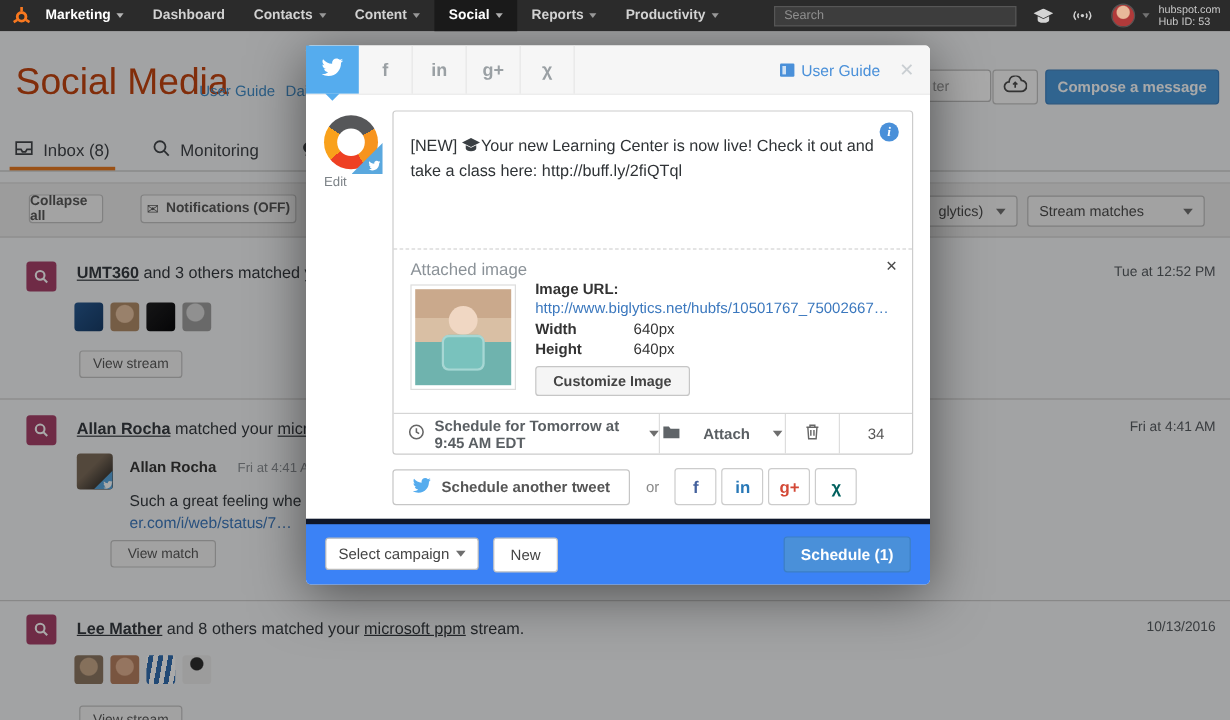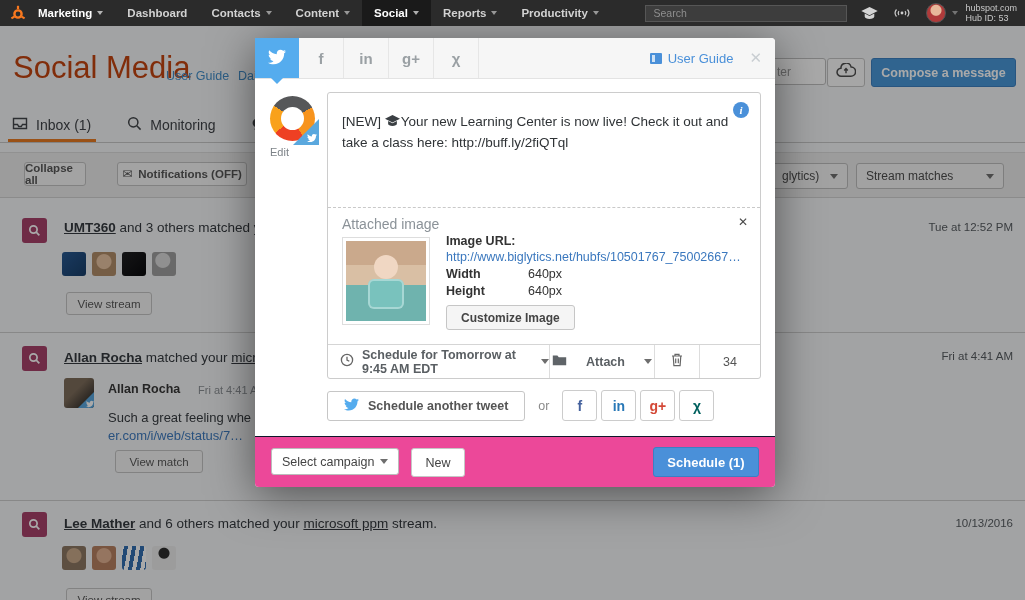--- a/index.html
+++ b/index.html
@@ -133,21 +133,21 @@
   .sch-count{width:60px;font-weight:normal;color:#555;}
 
   .share-row{position:absolute;left:72px;top:352px;display:flex;align-items:center;}
   .share-main{height:28px;border:1px solid #c6c6c6;border-radius:3px;background:#fff;display:flex;
               align-items:center;gap:9px;padding:0 16px;font-weight:bold;color:#555;font-size:12.5px;}
   .or-label{margin:0 13px;color:#8a8a8a;font-size:12.5px;}
   .share-sm{width:33px;height:29px;border:1px solid #ccc;border-radius:3px;background:#fff;
             display:flex;align-items:center;justify-content:center;font-weight:bold;margin-right:4px;font-size:14px;}
   .c-fb{color:#44619d;} .c-li{color:#2878b7;} .c-gp{color:#d34836;} .c-xi{color:#00605e;}
 
-  .mfooter{position:absolute;left:0;right:0;bottom:0;height:50px;background:#ec4899;border-top:1px solid #0f172a;
+  .mfooter{position:absolute;left:0;right:0;bottom:0;height:50px;background:#3b82f6;border-top:5px solid #0f172a;
            border-radius:0 0 4px 4px;}
   .campaign-dd{position:absolute;left:16px;top:11px;width:128px;height:27px;background:#fff;border:1px solid #bbb;
            border-radius:3px;font-size:12.5px;color:#444;display:flex;align-items:center;
            justify-content:space-between;padding:0 10px;box-sizing:border-box;}
   .new-btn{position:absolute;left:156px;top:11px;width:52px;height:27px;background:#fff;border:1px solid #c6c6c6;
            border-radius:3px;font-size:12.5px;color:#444;display:flex;align-items:center;justify-content:center;}
   .schedule-btn{position:absolute;right:16px;top:10px;width:104px;height:28px;background:#4a90d9;
            border:1px solid #3c7fc4;border-radius:3px;color:#fff;font-weight:bold;font-size:13px;
            display:flex;align-items:center;justify-content:center;}
 </style>
@@ -235,21 +235,21 @@
     <div class="compose-btn">Compose a message</div>
 
     <div class="page-tabs">
       <span class="ptab">
         <span>
           <svg width="16" height="13" viewBox="0 0 16 13" fill="none" stroke="#3f4347" stroke-width="1.4">
             <path d="M1.5 1.5h13v10h-13z"></path>
               <path d="M1.5 7.5h4l1.2 2h2.6l1.2-2h4"></path>
           </svg>
         </span>
-        <span>Inbox (1)</span>
+        <span>Inbox (8)</span>
       </span>
       <span class="ptab">
         <span>
           <svg width="15" height="15" viewBox="0 0 15 15" fill="none" stroke="#3f4347" stroke-width="1.5">
             <circle cx="6.3" cy="6.3" r="4.6"></circle>
               <path d="M9.8 9.8l3.8 3.8"></path>
           </svg>
         </span>
         <span>Monitoring</span>
       </span>
@@ -310,33 +310,33 @@
       <span class="badge-tri">
         <svg width="8" height="8" viewBox="0 0 24 24">
             <path fill="#fff" d="M23.954 4.569c-.885.392-1.83.656-2.825.775 1.014-.611 1.794-1.574 2.163-2.723-.951.564-2.005.974-3.127 1.195-.897-.957-2.178-1.555-3.594-1.555-2.719 0-4.924 2.205-4.924 4.917 0 .39.045.765.127 1.124C7.691 8.094 4.066 6.13 1.64 3.161c-.427.722-.666 1.561-.666 2.475 0 1.71.87 3.213 2.188 4.096-.807-.026-1.566-.248-2.228-.616v.061c0 2.385 1.693 4.374 3.946 4.827-.413.111-.849.171-1.296.171-.314 0-.615-.03-.916-.086.631 1.953 2.445 3.377 4.604 3.417-1.68 1.319-3.809 2.105-6.102 2.105-.39 0-.779-.023-1.17-.067 2.189 1.394 4.768 2.209 7.557 2.209 9.054 0 13.999-7.496 13.999-13.986 0-.209 0-.42-.015-.63.961-.689 1.8-1.56 2.46-2.548z"></path>
           </svg>
       </span>
     </div>
     <div class="inner-name" style="top:382px;">Allan Rocha</div>
     <div class="inner-time" style="left:198px;top:384px;">Fri at 4:41 AM</div>
     <div class="inner-text" style="top:410px;">Such a great feeling whe</div>
     <a class="inner-link" style="top:428px;">er.com/i/web/status/7…</a>
-    <div class="row-btn" style="left:115px;top:450px;width:86px;text-align:center;">View match</div>
+    <div class="row-btn" style="left:92px;top:450px;width:86px;text-align:center;">View match</div>
     <div class="timestamp" style="top:350px;">Fri at 4:41 AM</div>
 
     <div class="divider" style="top:500px;"></div>
 
     <div class="match-icon" style="top:512px;">
       <svg width="13" height="13" viewBox="0 0 15 15" fill="none" stroke="#fff" stroke-width="2">
         <circle cx="6.3" cy="6.3" r="4.2"></circle>
           <path d="M9.5 9.5l3.6 3.6"></path>
       </svg>
     </div>
     <div class="row-title" style="top:516px;">
-      <span class="nm">Lee Mather</span><span> and 6 others matched your </span><span class="lk">microsoft ppm</span><span> stream.</span>
+      <span class="nm">Lee Mather</span><span> and 8 others matched your </span><span class="lk">microsoft ppm</span><span> stream.</span>
     </div>
     <div class="avatar" style="left:62px;top:546px;background:radial-gradient(circle at 50% 40%,#c8a888 0 7px,#8a7560 8px);"></div>
     <div class="avatar" style="left:92px;top:546px;background:radial-gradient(circle at 50% 40%,#e0b090 0 7px,#b57e5e 8px);"></div>
     <div class="avatar" style="left:122px;top:546px;background:repeating-linear-gradient(100deg,#fff 0 2px,#2e6cb0 2px 6px,#fff 6px 8px);"></div>
     <div class="avatar" style="left:152px;top:546px;background:radial-gradient(circle at 50% 30%,#2a2a2a 0 5px,#ececec 6px);"></div>
     <div class="row-btn" style="left:66px;top:588px;width:84px;">View stream</div>
     <div class="timestamp" style="top:517px;">10/13/2016</div>
   </div>
 
   <div class="overlay"></div>

